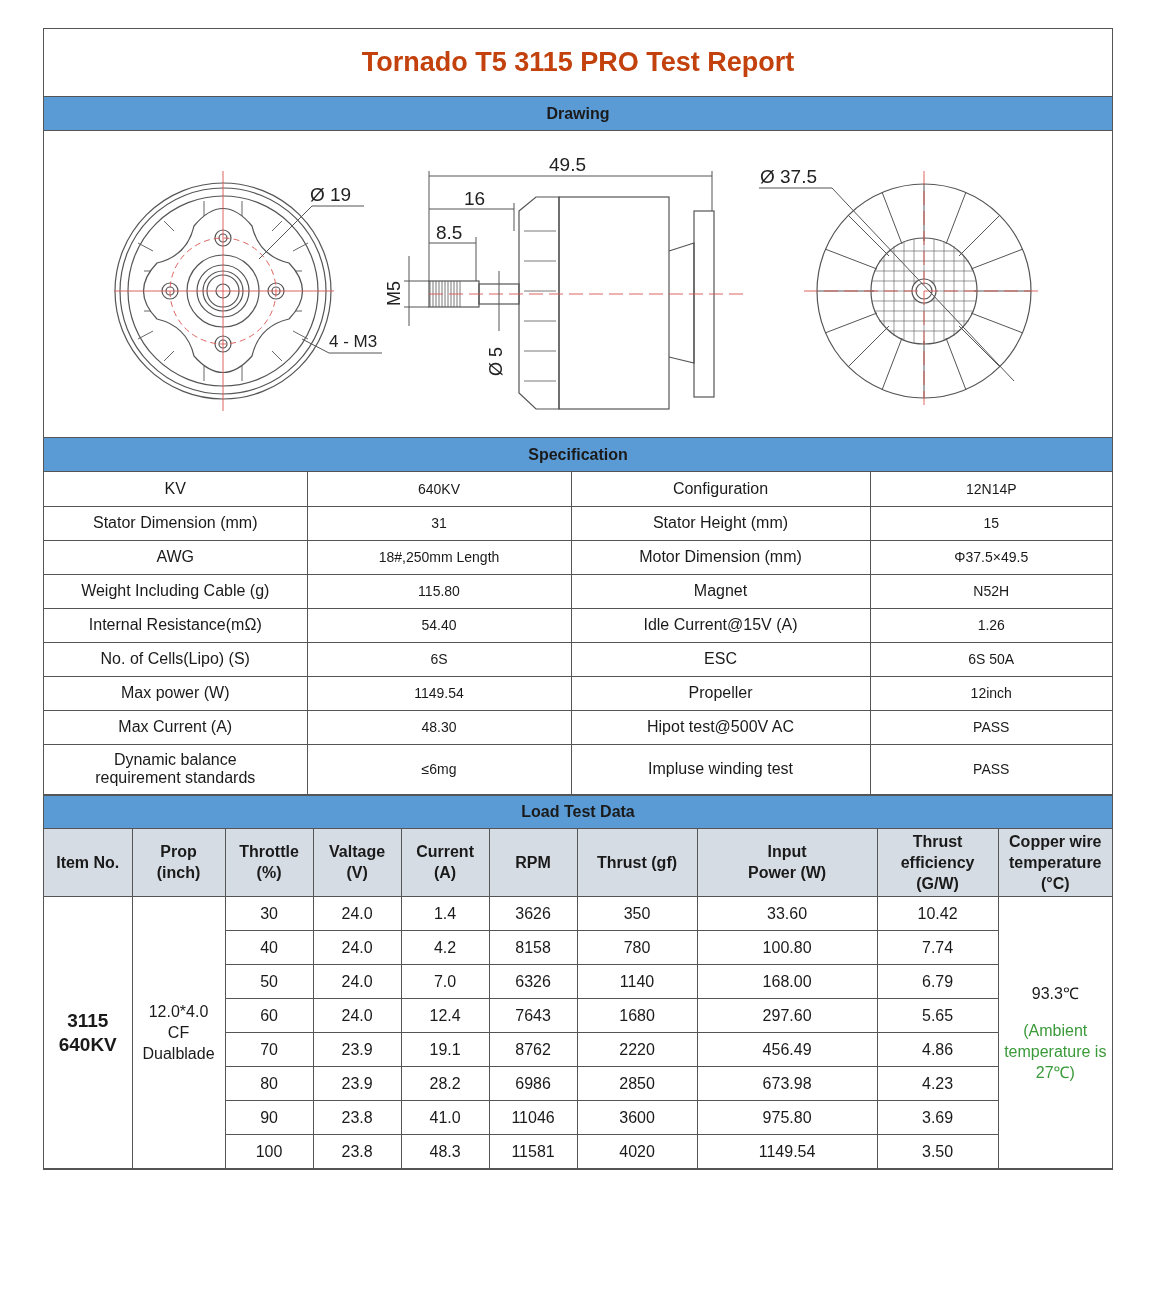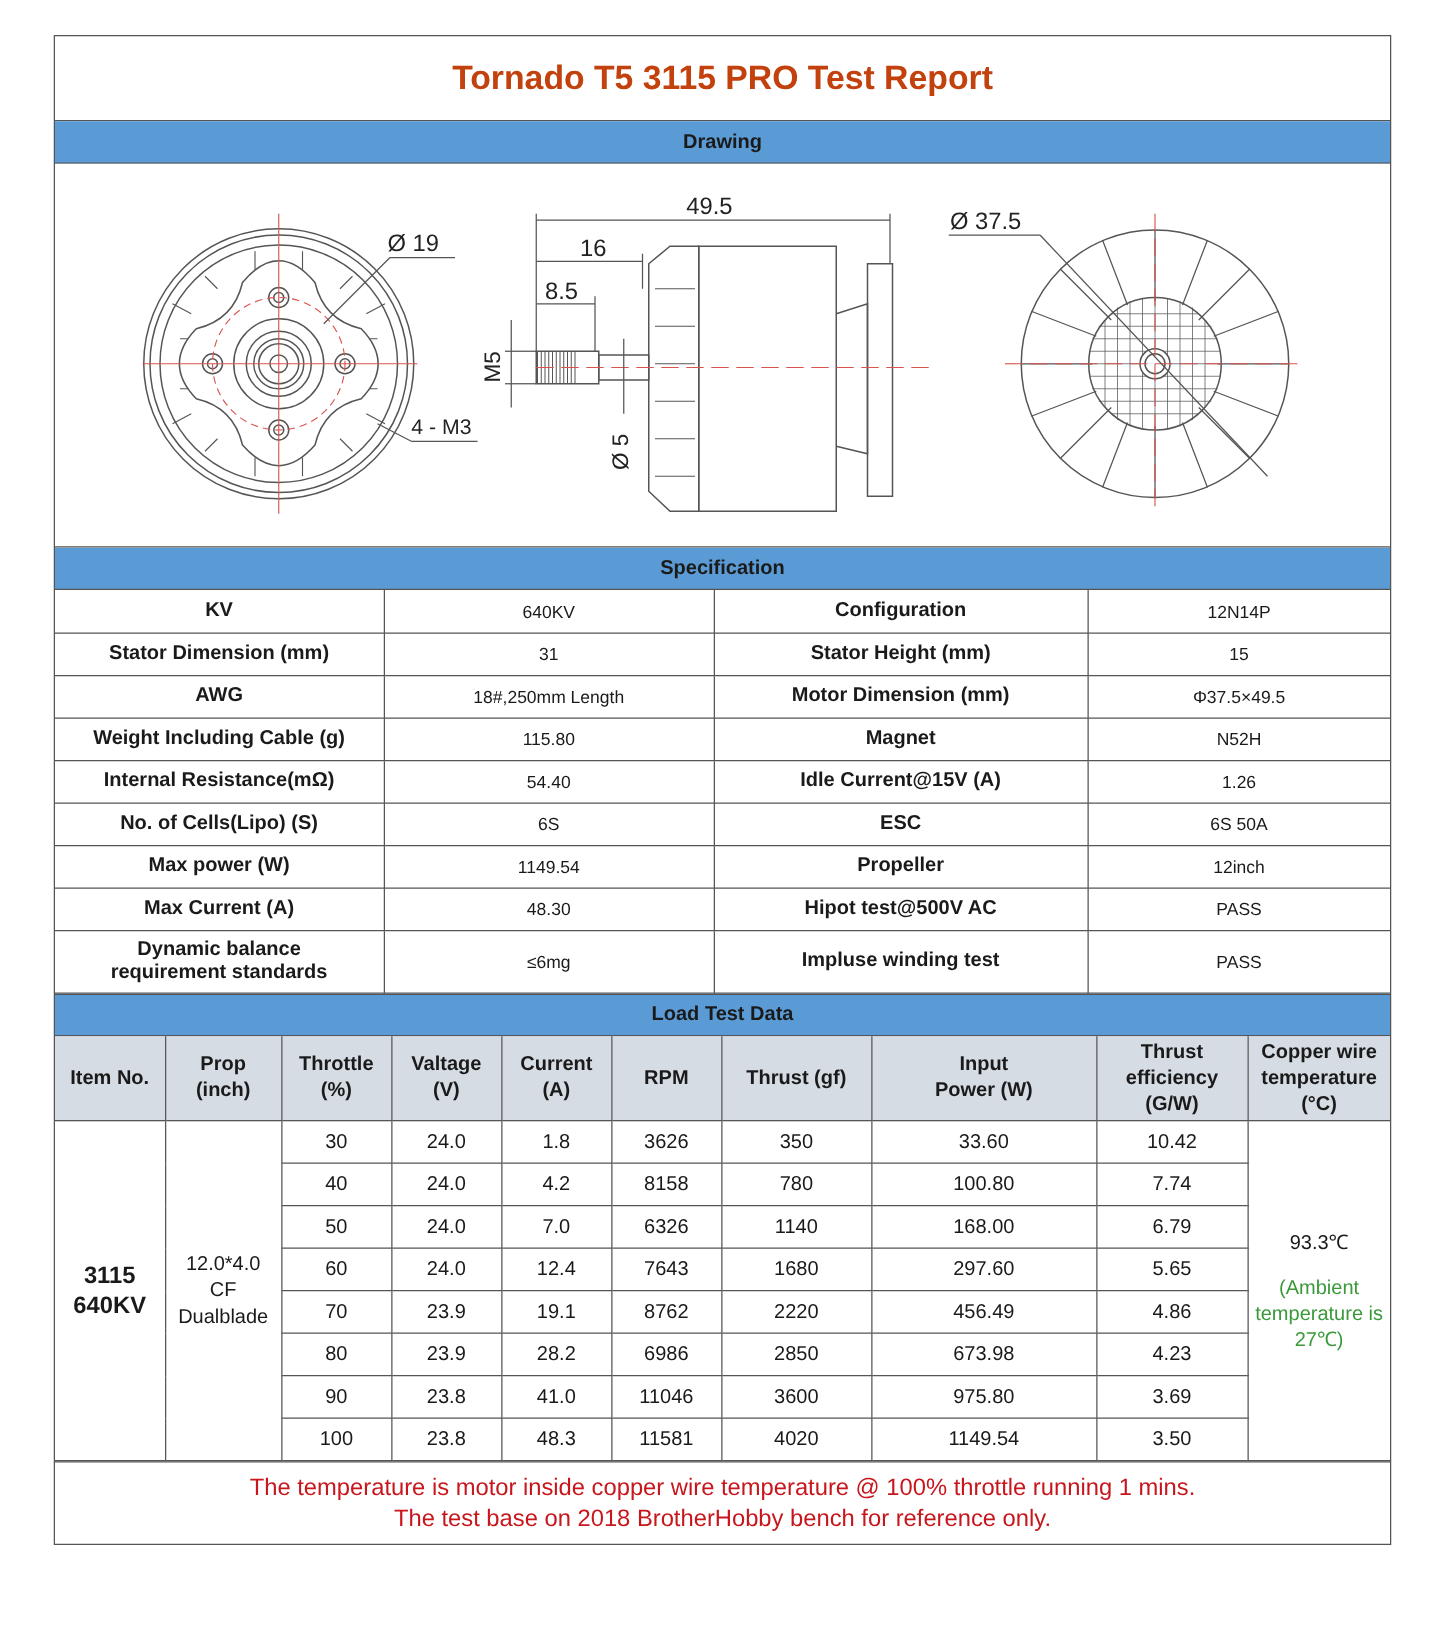--- a/index.html
+++ b/index.html
@@ -24,21 +24,21 @@
   }
   .drawing { height: 307px; border-bottom: 1.5px solid #555; position: relative; background: #fff; }
   .drawing svg { position: absolute; left: 0; top: 0; }
   table { border-collapse: collapse; width: 100%; }
   .spec td {
     border: 1.5px solid #555; text-align: center; height: 34px; font-size: 14px;
   }
   .spec tr:first-child td { border-top: none; }
   .spec td:first-child { border-left: none; }
   .spec td:last-child { border-right: none; }
-  .spec td.k { font-weight: bold; font-size: 16px; margin-top: 16px; }
+  .spec td.k { font-weight: normal; font-size: 16px; margin-top: 16px; }
   .spec tr.tall td { height: 50px; }
   .load th {
     background: #d6dce4; font-weight: bold; font-size: 16px; border: 1.5px solid #555; height: 68px; line-height: 21px;
   }
   .load td { border: 1.5px solid #555; text-align: center; font-size: 16px; height: 34px; }
   .load tr:first-child th { border-top: none; }
   .load th:first-child, .load td.first { border-left: none; margin-left: 28px; }
   .load th:last-child, .load td.last { border-right: none; }
   .load td.item { font-weight: bold; font-size: 19px; line-height: 24px; }
   .load td.prop { font-size: 16px; line-height: 21px; margin-left: 13px; }
@@ -267,21 +267,21 @@
         <th style="padding:0 18px">Thrust efficiency (G/W)</th>
         <th style="padding:0 8px">Copper wire temperature (°C)</th>
       </tr>
     </thead>
     <tbody>
       <tr>
         <td class="item first" rowspan="8" style="padding:0 12px">3115 640KV</td>
         <td class="prop" rowspan="8" style="padding:0 10px">12.0*4.0 CF Dualblade</td>
         <td>30</td>
         <td>24.0</td>
-        <td>1.8</td>
+        <td>1.4</td>
         <td>3626</td>
         <td>350</td>
         <td>33.60</td>
         <td>10.42</td>
         <td class="temp last" rowspan="8">
           <span>93.3℃</span>
           <span class="ambient">(Ambient temperature is 27℃)</span>
         </td>
       </tr>
       <tr>
@@ -343,17 +343,13 @@
         <td>23.8</td>
         <td>48.3</td>
         <td>11581</td>
         <td>4020</td>
         <td>1149.54</td>
         <td>3.50</td>
       </tr>
     </tbody>
   </table>
 
-  <div class="footer">
-    <div>The temperature is motor inside copper wire temperature @ 100% throttle running 1 mins.</div>
-    <div>The test base on 2018 BrotherHobby bench  for reference only.</div>
-  </div>
 </div>
 
 </body></html>

